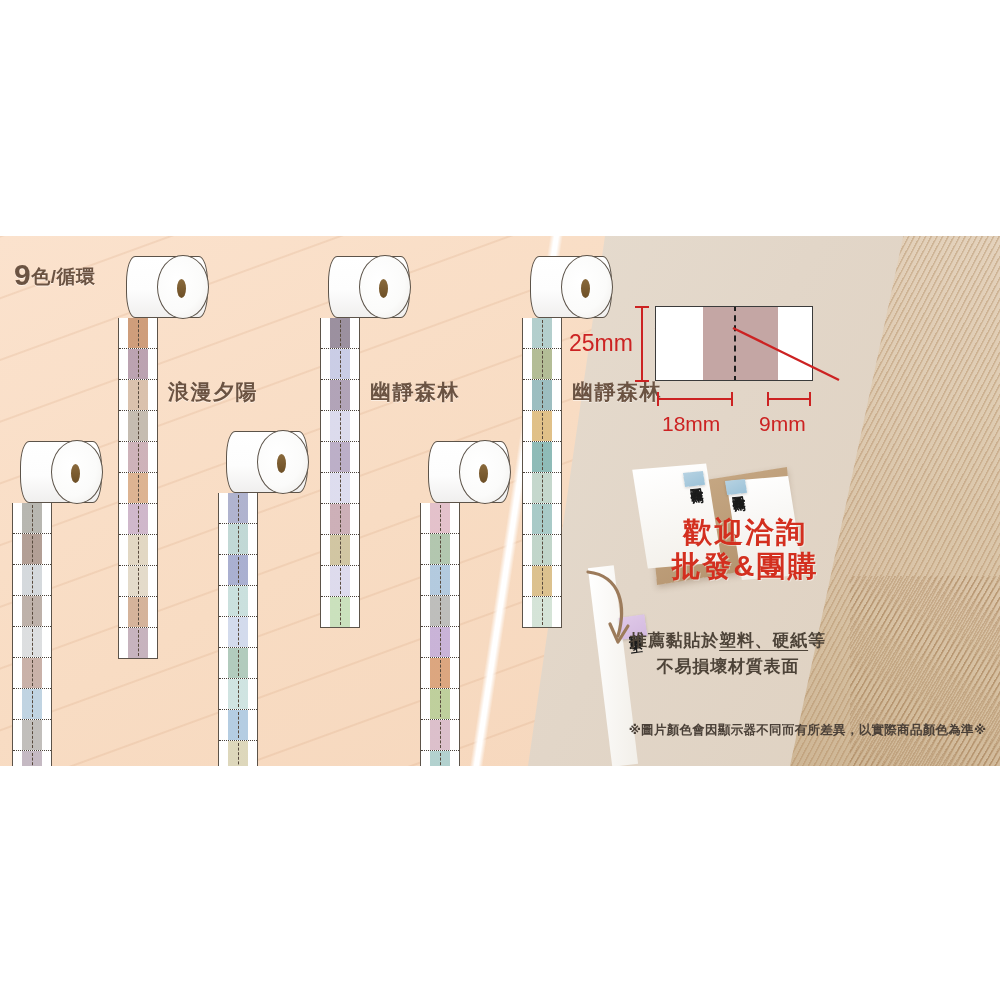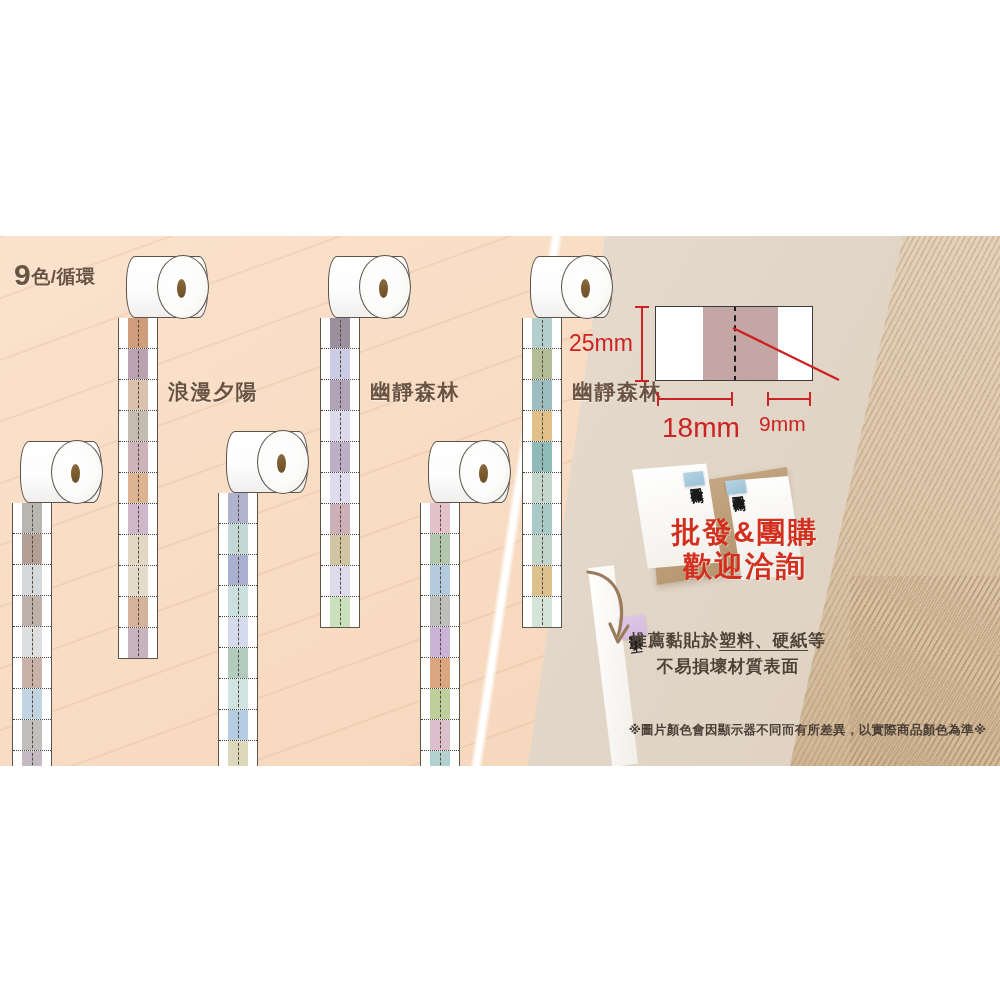--- a/index.html
+++ b/index.html
@@ -156,21 +156,21 @@
   #diagram .rect .centerdash {
     position: absolute; top: -2px; bottom: -2px; left: 50%;
     width: 0; border-left: 2px dashed #1d1d1d;
   }
   .dim-red { position: absolute; background: #cc2222; }
   .dim-label {
     position: absolute; color: #cc2222; font-weight: normal;
     font-family: "Liberation Sans", sans-serif;
   }
   #dim-v-label { font-size: 23px; left: -86px; top: 24px; }
-  #dim-18-label { font-size: 28px; left: 7px; top: 106px; }
+  #dim-18-label { font-size: 21px; left: 7px; top: 106px; }
   #dim-9-label  { font-size: 21px; left: 104px; top: 106px; }
   #dashed-callout-label {
     font-size: 21px; font-weight: bold; left: 186px; top: 56px;
     color: #cc2222; letter-spacing: 1px;
   }
 
   
   #promo {
     position: absolute; left: 620px; top: 279px;
     text-align: center; width: 250px;
@@ -596,22 +596,22 @@
       <div class="flapA"></div>
       <div class="flapB"></div>
       <div class="blue-label" id="blue-label-1">看圖寫作</div>
       <div class="blue-label" id="blue-label-2">看圖寫作</div>
     </div>
 
     <div id="white-strip"></div>
     <div id="purple-label">完形填空</div>
 
     <div id="promo" style="color: rgb(211, 47, 31);">
+      <div>歡迎洽詢</div>
       <div>批發&amp;團購</div>
-      <div>歡迎洽詢</div>
     </div>
 
     <svg id="promo-arrow" width="80" height="90">
       <path d="M8 6 C 42 10, 46 42, 38 70" fill="none" stroke="#9c7b5b" stroke-width="3.2" stroke-linecap="round"></path>
       <path d="M30 58 L38 76 L48 60" fill="none" stroke="#9c7b5b" stroke-width="3.2" stroke-linecap="round" stroke-linejoin="round"></path>
     </svg>
 
     <div id="disclaimer">※圖片顏色會因顯示器不同而有所差異，以實際商品顏色為準※</div>
 
     <div id="recommend">

